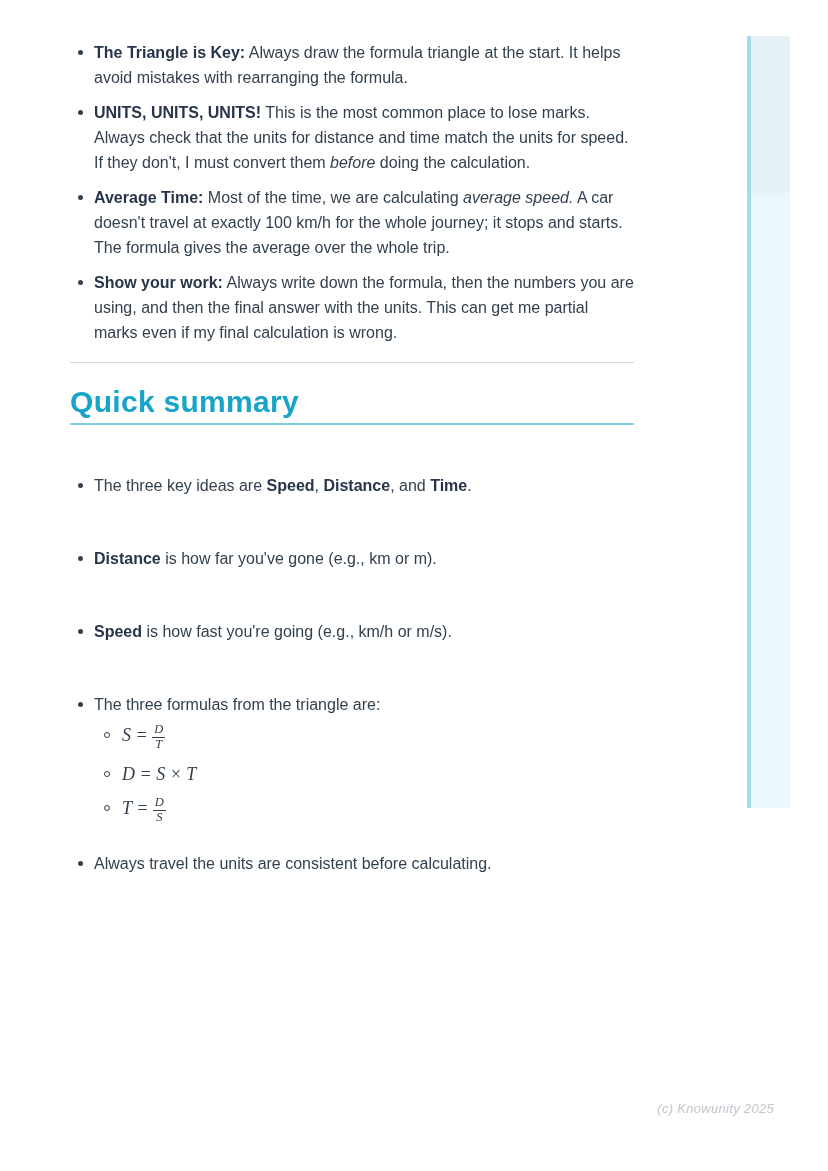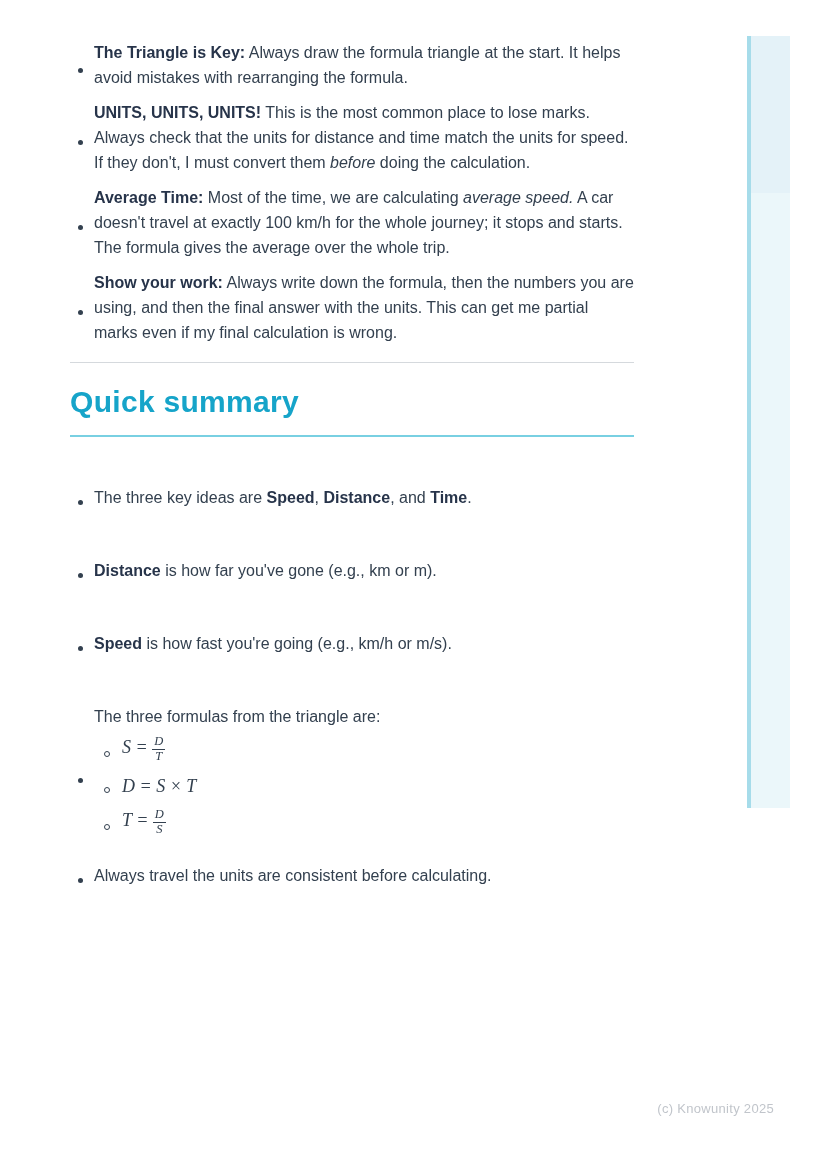--- a/index.html
+++ b/index.html
@@ -6,41 +6,41 @@
   html, body { width:828px; height:1171px; background:#ffffff; }
   body {
     font-family:"Liberation Sans","DejaVu Sans",sans-serif;
     color:#33404f;
     position:relative;
     overflow:hidden;
   }
   .content { position:absolute; left:70px; top:40px; width:564px; }
 
   ul { list-style:none; }
-  .li { display:flex; align-items:center; }
+  .li { display:flex; align-items:flex-start; }
   .li-text { flex:1; font-size:16px; line-height:25px; color:#33404f; }
 
   .marker-cell { flex:0 0 24px; }
   .dot {
     display:block; width:5px; height:5px; border-radius:50%;
     background:#33404f; margin:10px 0 0 8px;
   }
   .circ {
     display:block; width:6px; height:6px; border-radius:50%;
     border:1.5px solid #33404f; margin:9px 0 0 10px;
   }
 
   .tips .li { margin-bottom:10px; }
   .b { font-weight:700; color:#27344a; }
   .it { font-style:italic; }
 
   hr.divider { border:none; border-top:1px solid #d5d9dd; margin-top:17px; }
 
   .heading-wrap {
-    margin-top:18px; padding-bottom:12px;
+    margin-top:18px; 
     border-bottom:2px solid #79d0e2;
   }
   h1.heading {
     font-size:30px; line-height:42px; font-weight:700;
     color:#16a4c9; letter-spacing:.3px;
   }
 
   .summary { margin-top:22px; }
   .summary > .li { margin-bottom:9px;margin-top:48px; }
 
@@ -61,21 +61,21 @@
 
   .side-strip {
     position:absolute; left:747px; top:36px; width:43px; height:772px;
     border-left:4px solid #a6dcea;
   }
   .side-strip .seg-top { height:157px; background:#e4f2f8; }
   .side-strip .seg-bottom { height:615px; background:#ebf7fa; }
 
   .footer {
     position:absolute; top:1101px; right:54px;
-    font-size:13px; line-height:16px; color:#c1c5cb; letter-spacing:.3px;
+    font-size:13px; line-height:16px; color:#c1c5cb; letter-spacing:.3px;font-style:italic;
   }
 </style>
 </head>
 <body>
 
 <div class="page">
 
   <div class="content">
 
     <ul class="tips">

